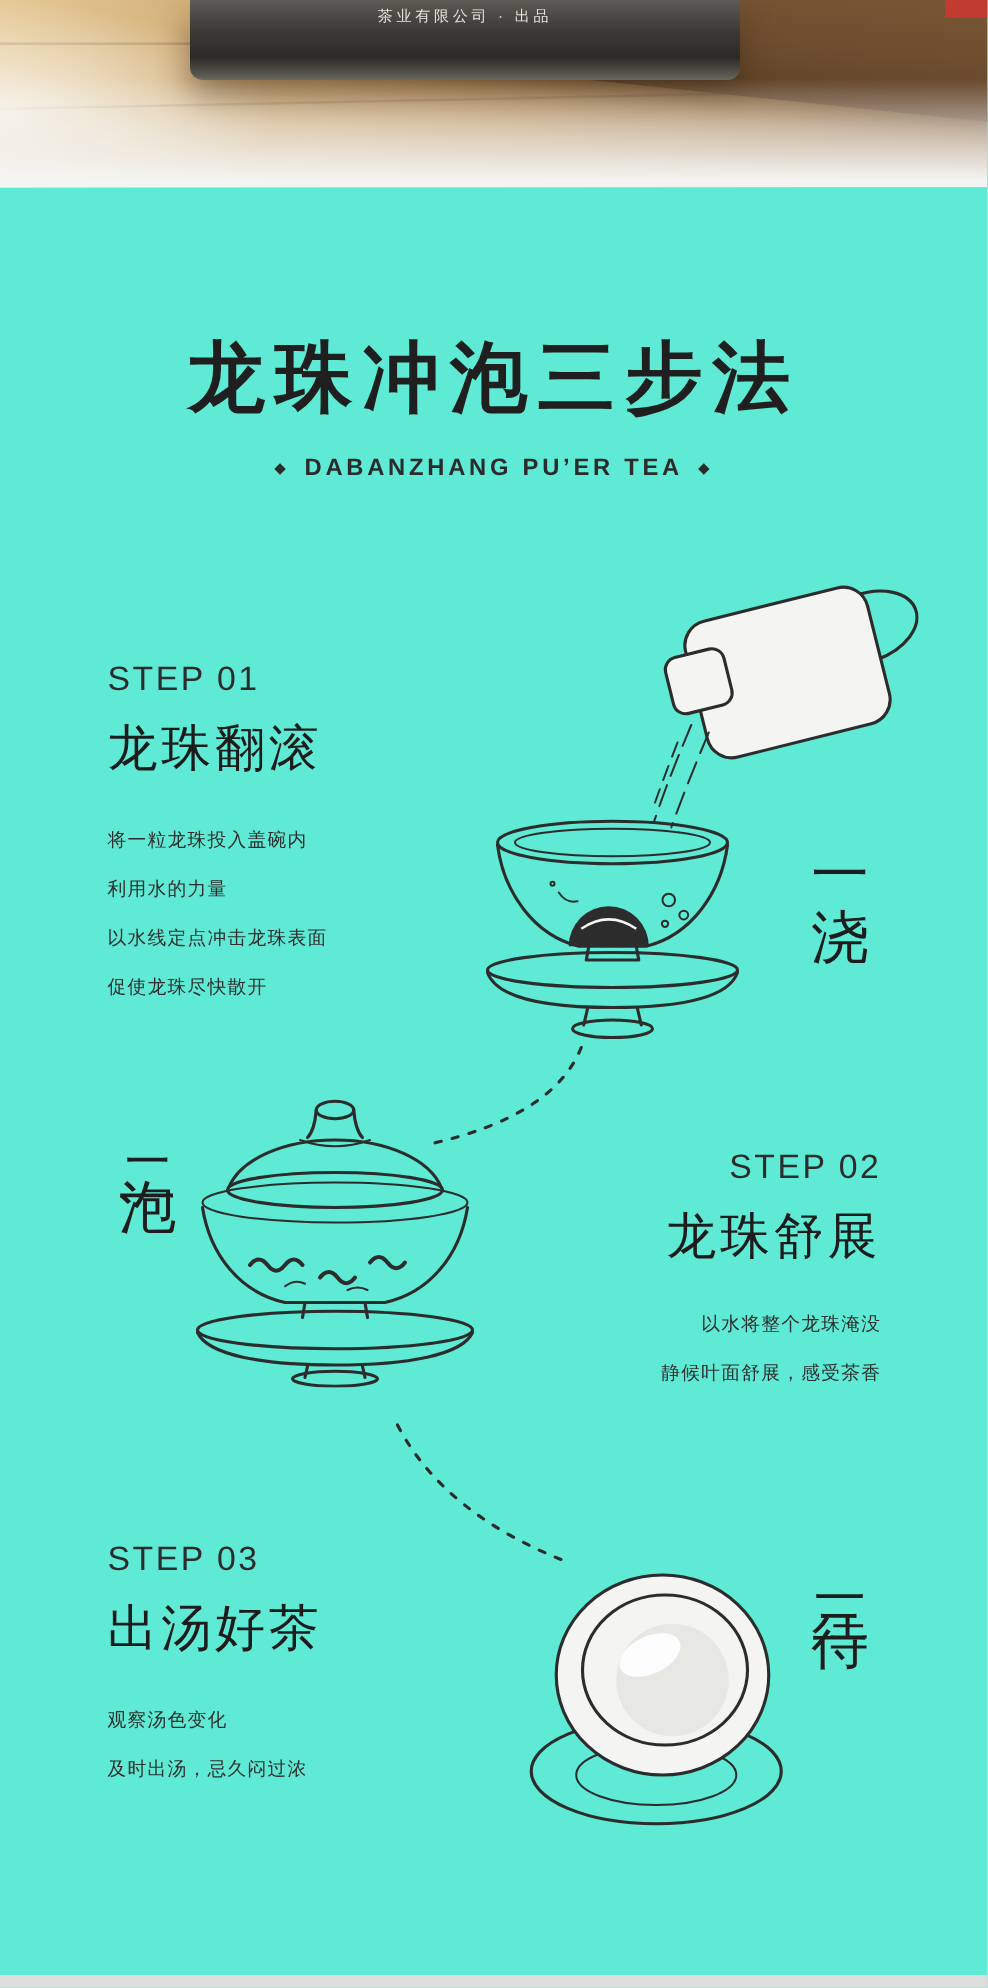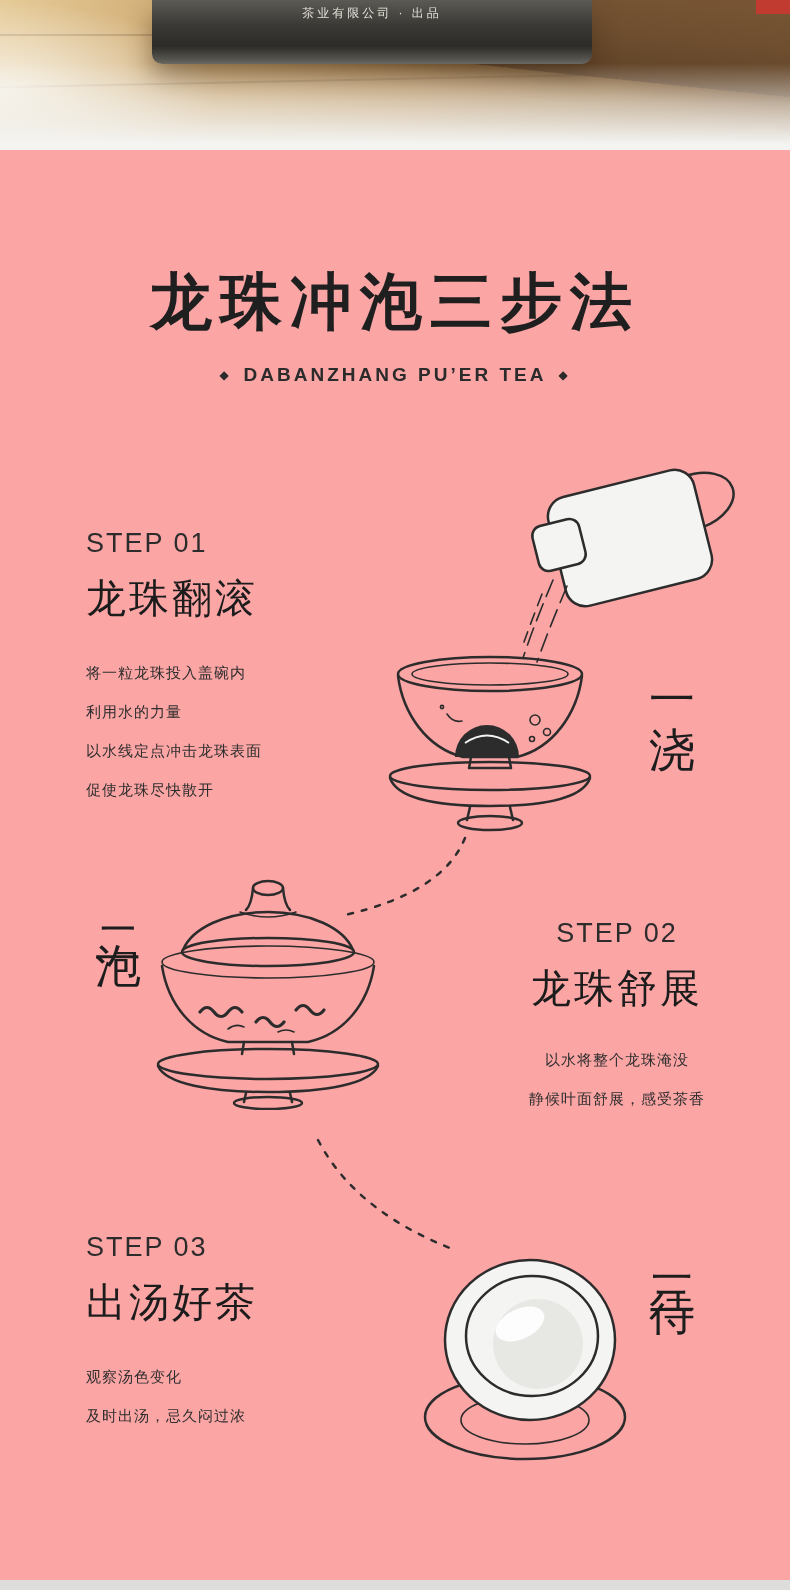--- a/index.html
+++ b/index.html
@@ -1,21 +1,21 @@
 <!DOCTYPE html>
 <html><head>
 <meta charset="utf-8">
 <style>
   * { margin:0; padding:0; box-sizing:border-box; }
   html,body { background:#e9e9e7; }
   body { font-family:"Liberation Sans","DejaVu Sans",sans-serif; color:#232323; }
 
   .page {
     position:relative; width:790px; height:1590px; margin:0 auto;
-    background:#fca5a5; overflow:hidden;
+    background:#5eead4; overflow:hidden;
   }
 
   
   .photo { position:absolute; left:0; top:0; width:790px; height:150px; }
   .wood {
     position:absolute; inset:0;
     background:linear-gradient(97deg,#e6cb98 0%,#cda76f 26%,#b78e58 52%,#9e7747 76%,#8a6239 100%);
   }
   .plank-line { position:absolute; left:0; width:100%; height:2px; background:rgba(90,60,30,.25); }
   .plank-line.p1 { top:34px; }
@@ -55,21 +55,21 @@
     font-size:19px; font-weight:700; letter-spacing:3px; color:#2b2b2b;
   }
   .subtitle .dia { font-size:12px; vertical-align:2px; margin:0 12px; }
 
   
   .step-block { position:absolute; }
   .step-label { font-size:27px; letter-spacing:2px; color:#2c2c2c; font-weight:400; }
   .step-title { font-size:40px; font-weight:400; letter-spacing:3px; color:#1c1c1c; margin-top:12px; }
   .step-lines { margin-top:27px; font-size:15px; line-height:39px; letter-spacing:1px; color:#2e2e2e; }
   .step1 { left:86px; top:528px; text-align:left; }
-  .step2 { right:85px; top:918px; text-align:center; }
+  .step2 { right:85px; top:918px; text-align:right; }
   .step2 .step-lines { margin-top:24px; }
   .step3 { left:86px; top:1232px; text-align:left; }
 
   
   .v-label {
     position:absolute; writing-mode:vertical-rl; text-orientation:upright;
     font-size:46px; font-weight:500; letter-spacing:14px; color:#1d1d1d; line-height:1;
   }
   .v1 { left:650px; top:676px; }
   .v2 { left:96px;  top:894px; }

